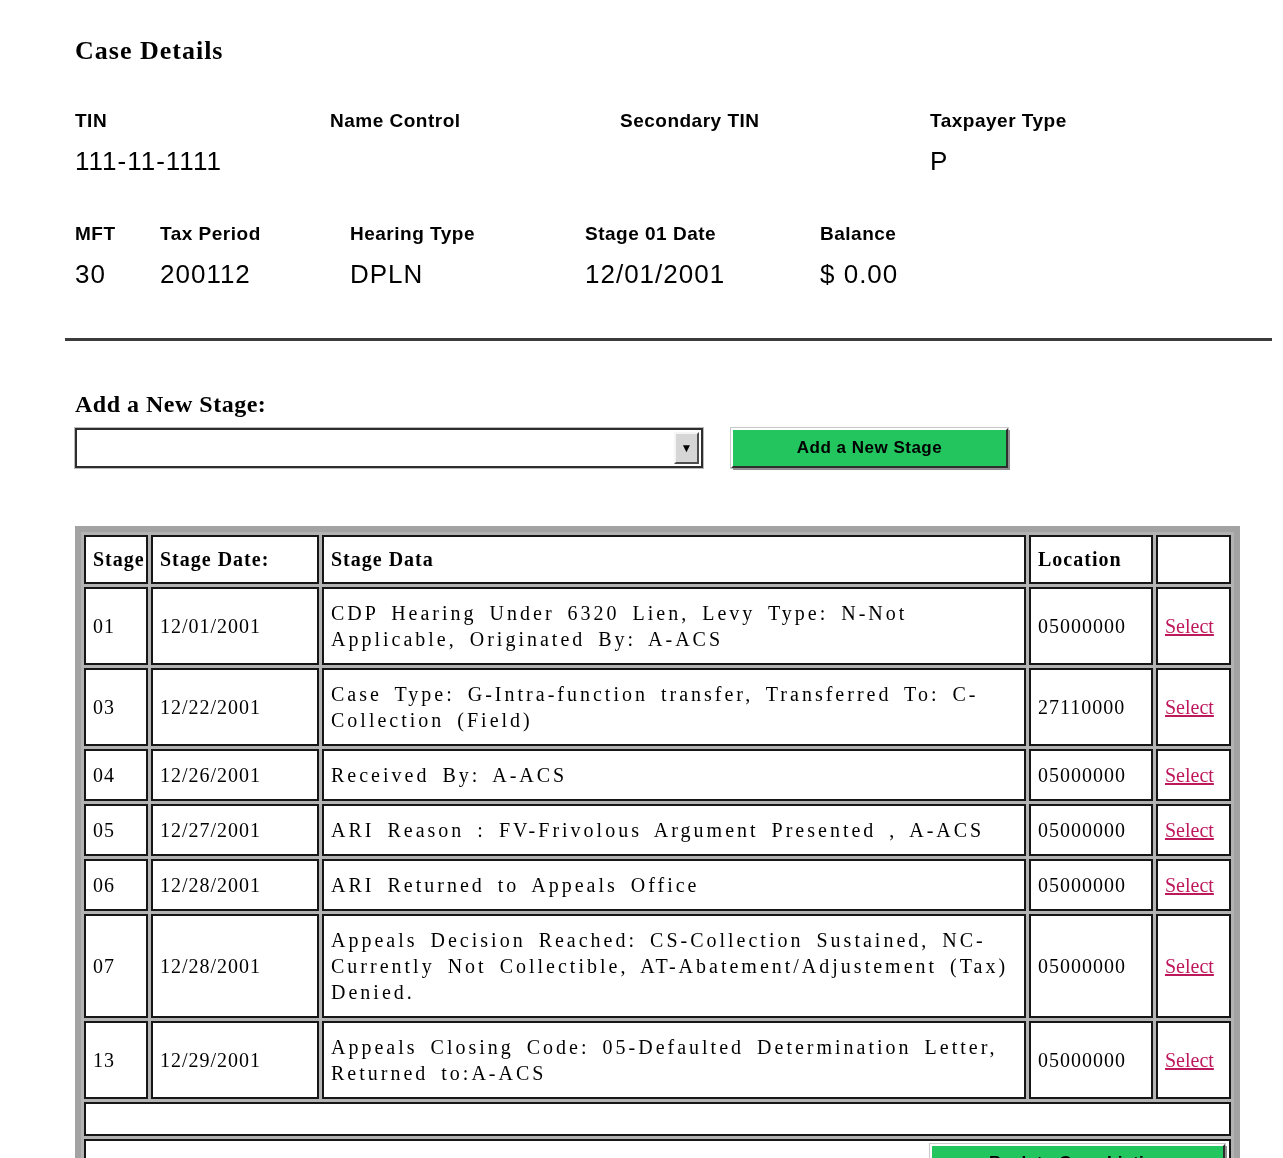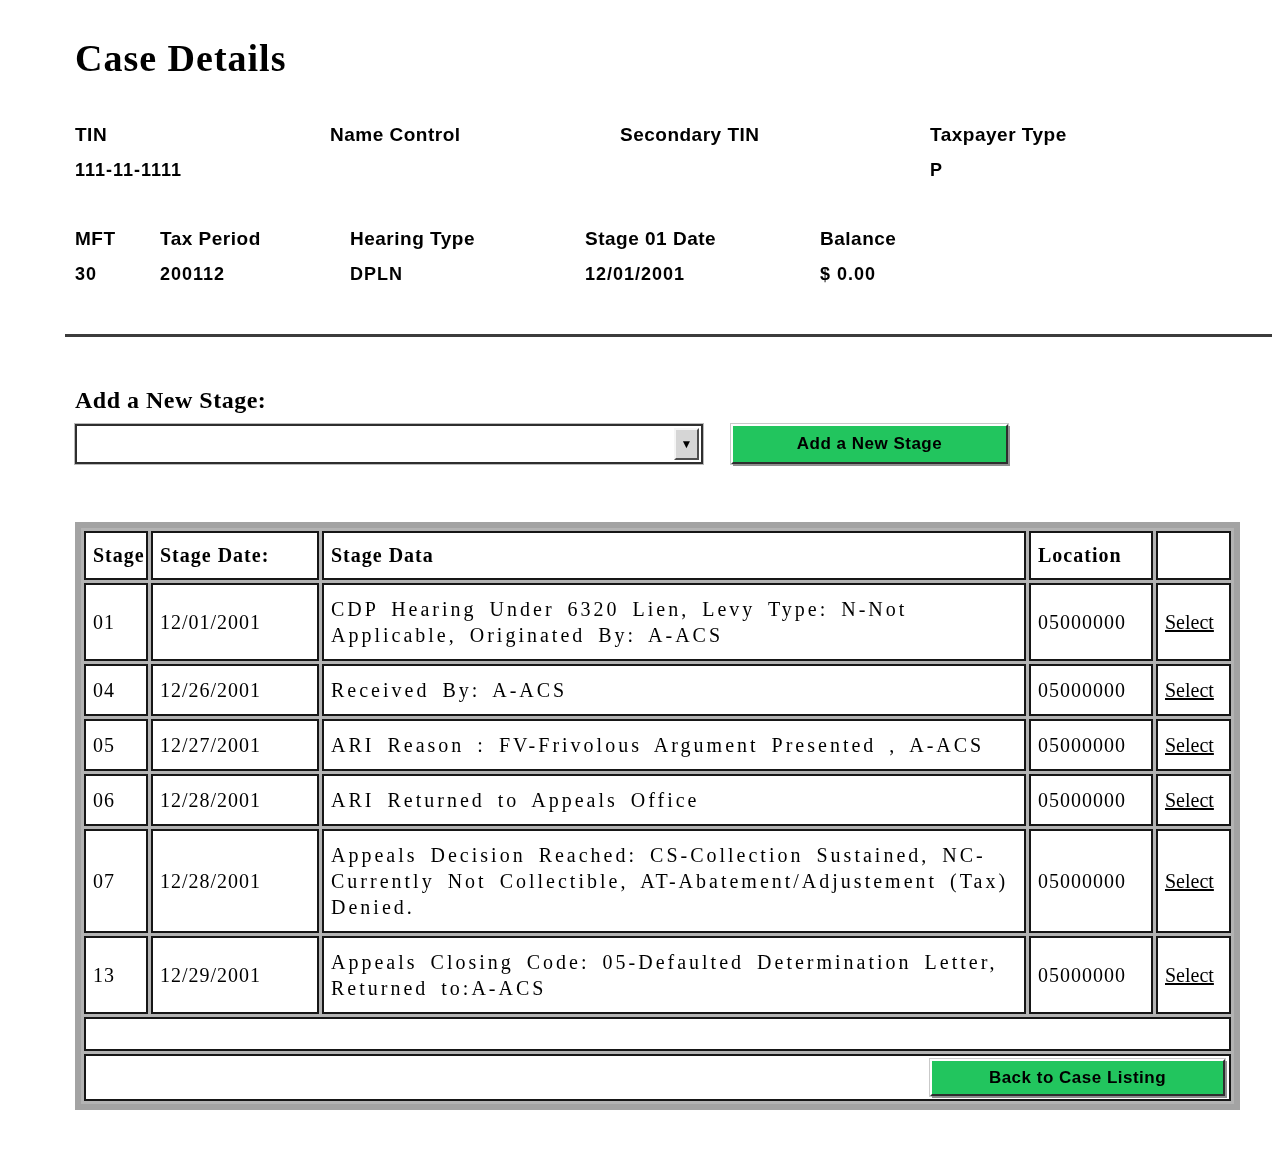--- a/index.html
+++ b/index.html
@@ -12,21 +12,21 @@
   }
   .page {
     width: 1283px; height: 1158px;
     padding: 30px 0 0 75px;
     position: relative;
   }
   
   h1.page-title {
     font-family: "Liberation Serif", serif;
     font-weight: bold;
-    font-size: 38px;
+    font-size: 26px;
     letter-spacing: 1px;
     margin: 6px 0 0 0;
   }
   
   .info-row1 {
     margin-top: 44px;
     display: grid;
     grid-template-columns: 255px 290px 310px auto;
   }
   .info-row2 {
@@ -35,25 +35,24 @@
     grid-template-columns: 85px 190px 235px 235px auto;
   }
   .info-cell .lbl {
     font-family: "Liberation Sans", sans-serif;
     font-weight: bold;
     font-size: 19px;
     letter-spacing: 0.5px;
   }
   .info-cell .val {
     font-family: "Liberation Sans", sans-serif;
-    font-size: 18px;
+    font-size: 26px;
     margin-top: 14px;
     letter-spacing: 1px;
     min-height: 22px;
-    font-weight: bold;
   }
   
   hr.section-divider {
     border: none;
     border-top: 3px solid #3c3c3c;
     width: 1207px;
     margin: 48px 0 0 -10px;
   }
   
   .add-stage { margin-top: 50px; }
@@ -140,21 +139,21 @@
   }
   td.c-data {
     letter-spacing: 3px;
     word-spacing: 5px;
     line-height: 1.3;
     padding: 4px 9px;
   }
   td.c-stage, td.c-date, td.c-loc { letter-spacing: 1px; }
   td.c-single { height: 47px; }
   a.select-link {
-    color: #000000;
+    color: #be185d;
     text-decoration: underline;
     font-family: "Liberation Serif", serif;
     font-size: 20px;
   }
   tr.spacer-row td { height: 34px; }
   tr.footer-row td {
     text-align: right;
     padding: 3px 4px;
     height: 46px;
   }
@@ -244,20 +243,29 @@
   <tr>
     <td class="c-stage">01</td>
     <td class="c-date">12/01/2001</td>
     <td class="c-data">CDP Hearing Under 6320 Lien, Levy Type: N-Not Applicable, Originated By: A-ACS</td>
     <td class="c-loc">05000000</td>
     <td class="c-sel">
       <a href="#" class="select-link">Select</a>
     </td>
   </tr>
 
+  <tr>
+    <td class="c-stage">03</td>
+    <td class="c-date">12/22/2001</td>
+    <td class="c-data">Case Type: G-Intra-function transfer, Transferred To: C-Collection (Field)</td>
+    <td class="c-loc">27110000</td>
+    <td class="c-sel">
+      <a href="#" class="select-link">Select</a>
+    </td>
+  </tr>
 
   <tr>
     <td class="c-stage c-single">04</td>
     <td class="c-date c-single">12/26/2001</td>
     <td class="c-data c-single">Received By: A-ACS</td>
     <td class="c-loc c-single">05000000</td>
     <td class="c-sel c-single">
       <a href="#" class="select-link">Select</a>
     </td>
   </tr>

